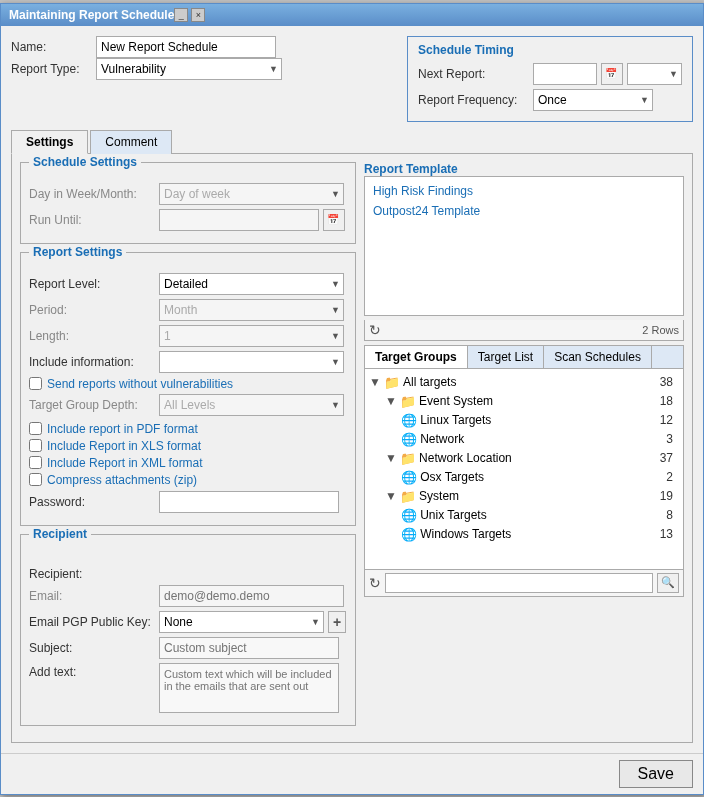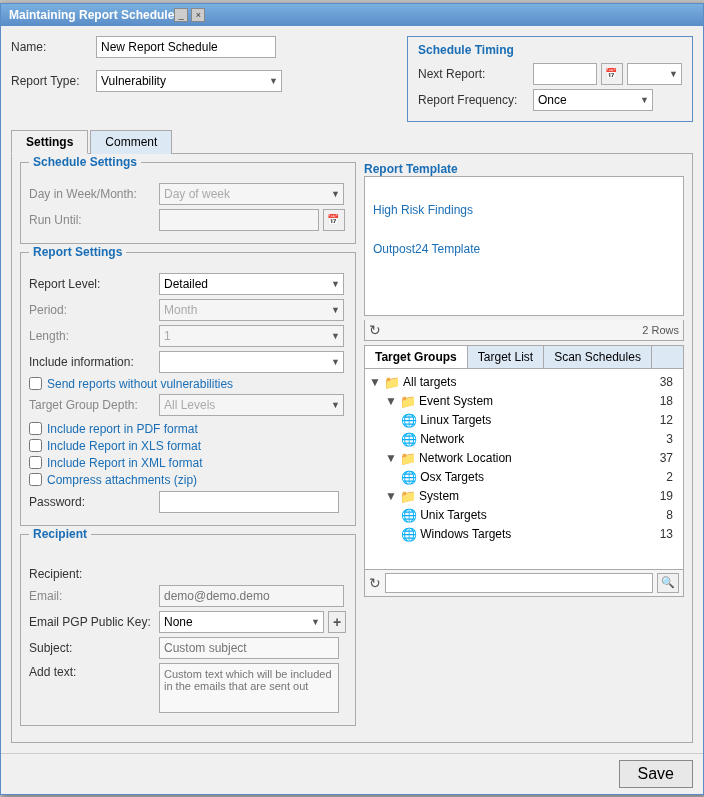--- a/index.html
+++ b/index.html
@@ -5,21 +5,21 @@
     * { box-sizing: border-box; margin: 0; padding: 0; font-family: Arial, sans-serif; font-size: 12px; }
     body { background: #c0c0c0; display: flex; justify-content: center; align-items: center; min-height: 100vh; }
     .window { width: 704px; background: #f0f0f0; border: 1px solid #5a8dc8; box-shadow: 2px 2px 6px rgba(0,0,0,0.4); }
     .title-bar { background: linear-gradient(to bottom, #7ab0e0, #5a8dc8); color: white; padding: 4px 8px; display: flex; justify-content: flex-start; align-items: center; }
     .title-bar-text { font-weight: bold; font-size: 12px; }
     .title-bar-buttons { display: flex; gap: 3px; }
     .tb-btn { width: 14px; height: 14px; background: #ccc; border: 1px solid #888; cursor: pointer; display: flex; align-items: center; justify-content: center; font-size: 9px; color: #333; }
     .window-body { padding: 10px; }
     .top-section { display: flex; gap: 10px; margin-bottom: 8px; }
     .name-section { flex: 1; }
-    .name-row, .report-type-row { display: flex; align-items: center; margin-bottom: 12px; }
+    .name-row, .report-type-row { display: flex; align-items: center; margin-bottom: 0; }
     .label { width: 85px; color: #333; font-weight: normal; }
     .text-input { height: 22px; border: 1px solid #aaa; background: white; padding: 2px 4px; font-size: 12px; }
     .text-input.medium { width: 180px; }
     .select-input { height: 22px; border: 1px solid #aaa; background: white; padding: 2px 4px; font-size: 12px; appearance: none; cursor: pointer; }
     .select-wrapper { position: relative; display: inline-block; }
     .select-wrapper::after { content: '▼'; position: absolute; right: 4px; top: 50%; transform: translateY(-50%); font-size: 9px; pointer-events: none; color: #555; }
     .select-wrapper select { padding-right: 18px; }
     .schedule-timing { border: 1px solid #5a8dc8; padding: 6px 10px; min-width: 220px; }
     .schedule-timing-title { color: #1a6eb5; font-weight: bold; margin-bottom: 6px; font-size: 12px; }
     .timing-row { display: flex; align-items: center; margin-bottom: 4px; }
@@ -36,21 +36,21 @@
     .section-box { border: 1px solid #aaa; padding: 8px; margin-bottom: 8px; position: relative; }
     .section-title { color: #1a6eb5; font-weight: bold; position: absolute; top: -8px; left: 8px; background: #f0f0f0; padding: 0 4px; font-size: 12px; }
     .section-content { margin-top: 6px; }
     .form-row { display: flex; align-items: center; margin-bottom: 4px; }
     .form-label { width: 130px; color: #888; }
     .form-label.enabled { color: #333; }
     .check-row { display: flex; align-items: center; margin-bottom: 3px; }
     .check-row input[type=checkbox] { margin-right: 5px; }
     .check-row label { color: #1a6eb5; cursor: pointer; }
     .report-template { border: 1px solid #aaa; background: white; height: 140px; padding: 4px; margin-bottom: 4px; overflow-y: auto; }
-    .template-item { padding: 3px 4px; cursor: pointer; color: #1a6eb5; margin-top: 19px; }
+    .template-item { padding: 3px 4px; cursor: pointer; color: #1a6eb5; }
     .template-footer { display: flex; justify-content: space-between; align-items: center; padding: 2px 4px; border: 1px solid #aaa; border-top: none; background: #f5f5f5; }
     .refresh-icon { font-size: 14px; cursor: pointer; color: #555; }
     .rows-count { color: #555; font-size: 11px; }
     .target-section { border: 1px solid #aaa; }
     .target-tabs { display: flex; background: #dde8f5; border-bottom: 1px solid #aaa; }
     .target-tab { padding: 4px 10px; cursor: pointer; font-size: 12px; border-right: 1px solid #aaa; }
     .target-tab.active { background: white; font-weight: bold; }
     .target-tree { background: white; height: 200px; overflow-y: auto; padding: 4px; }
     .tree-item { display: flex; align-items: center; padding: 2px 0; justify-content: space-between; }
     .tree-item-left { display: flex; align-items: center; gap: 3px; }

